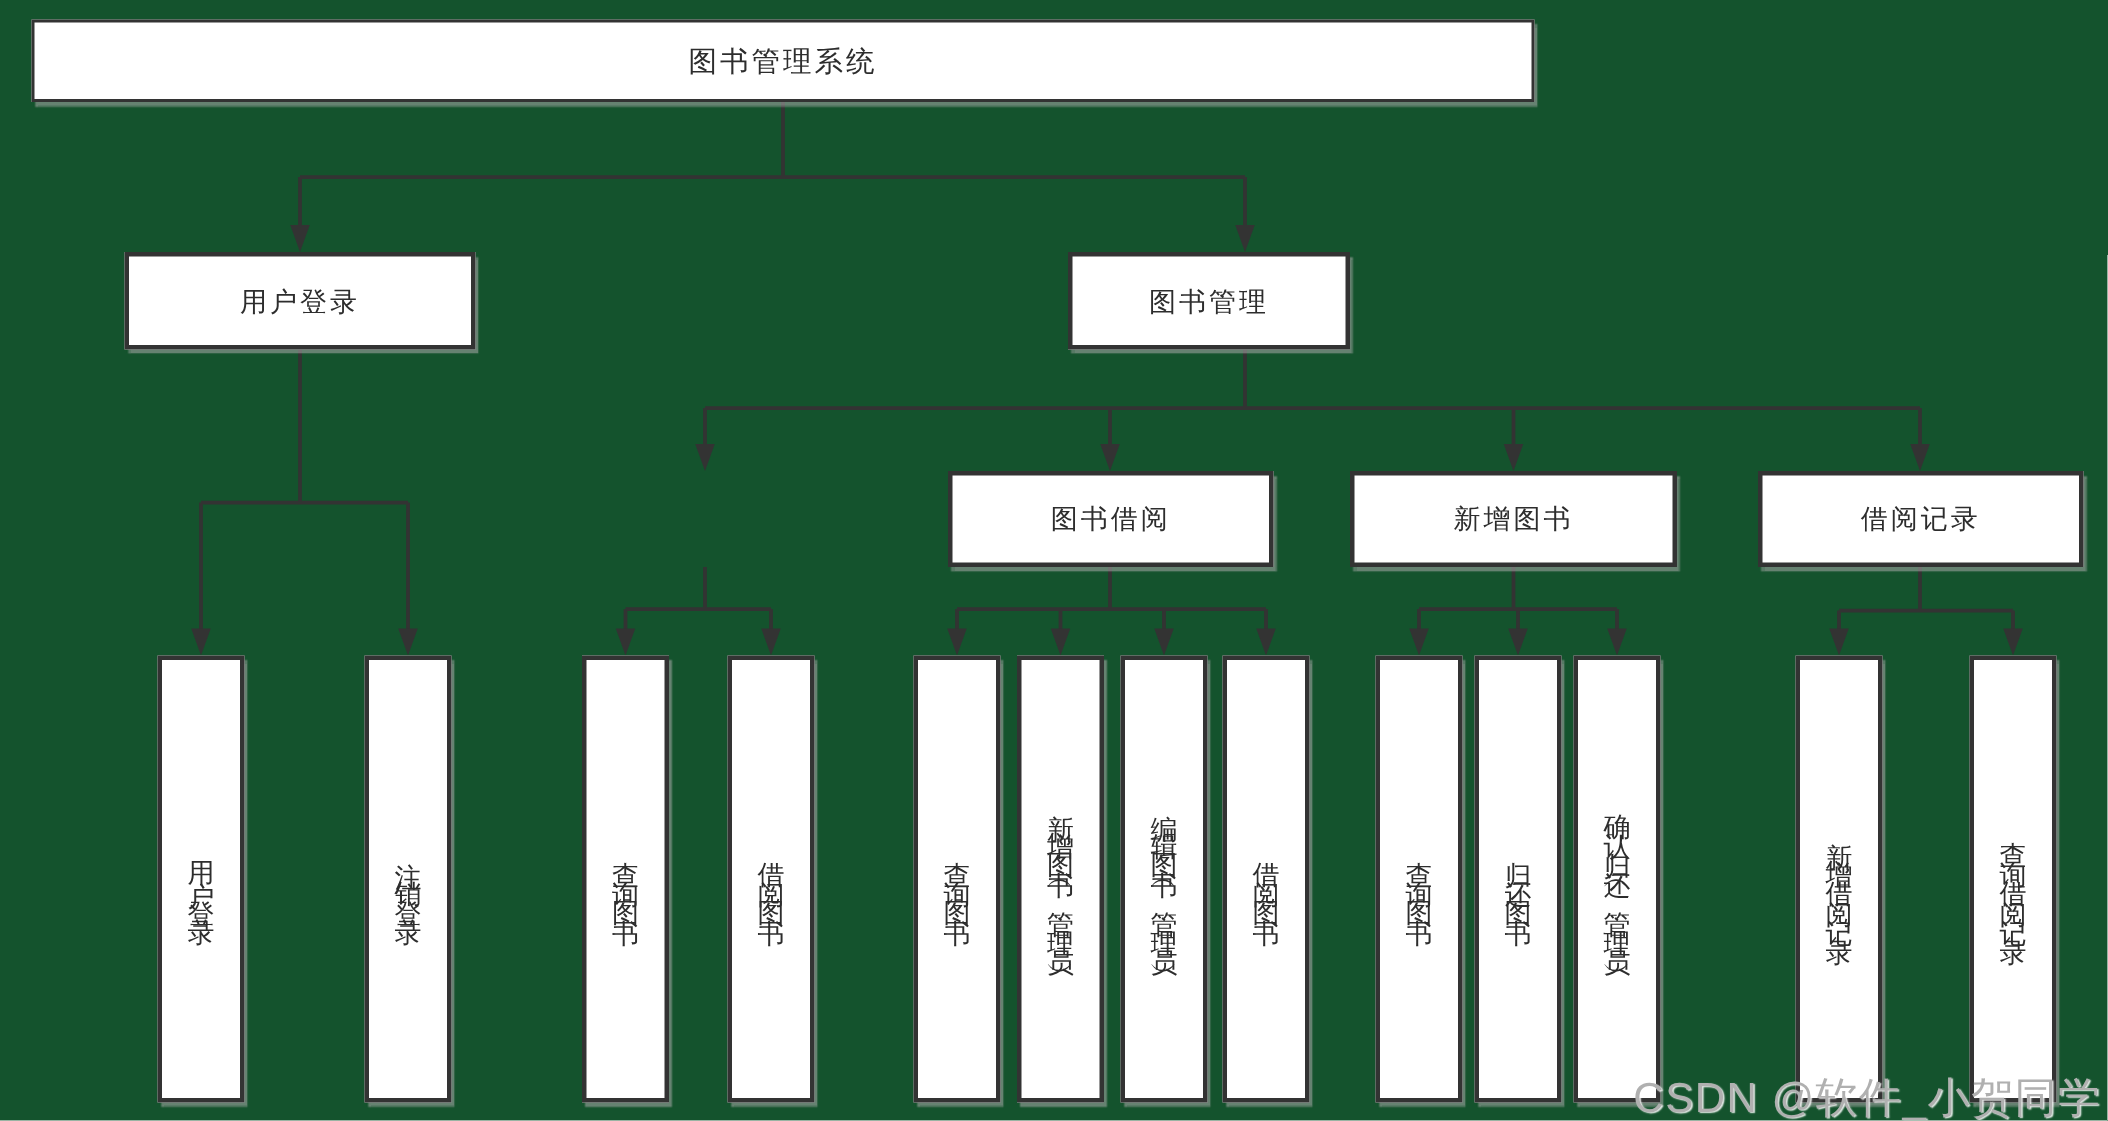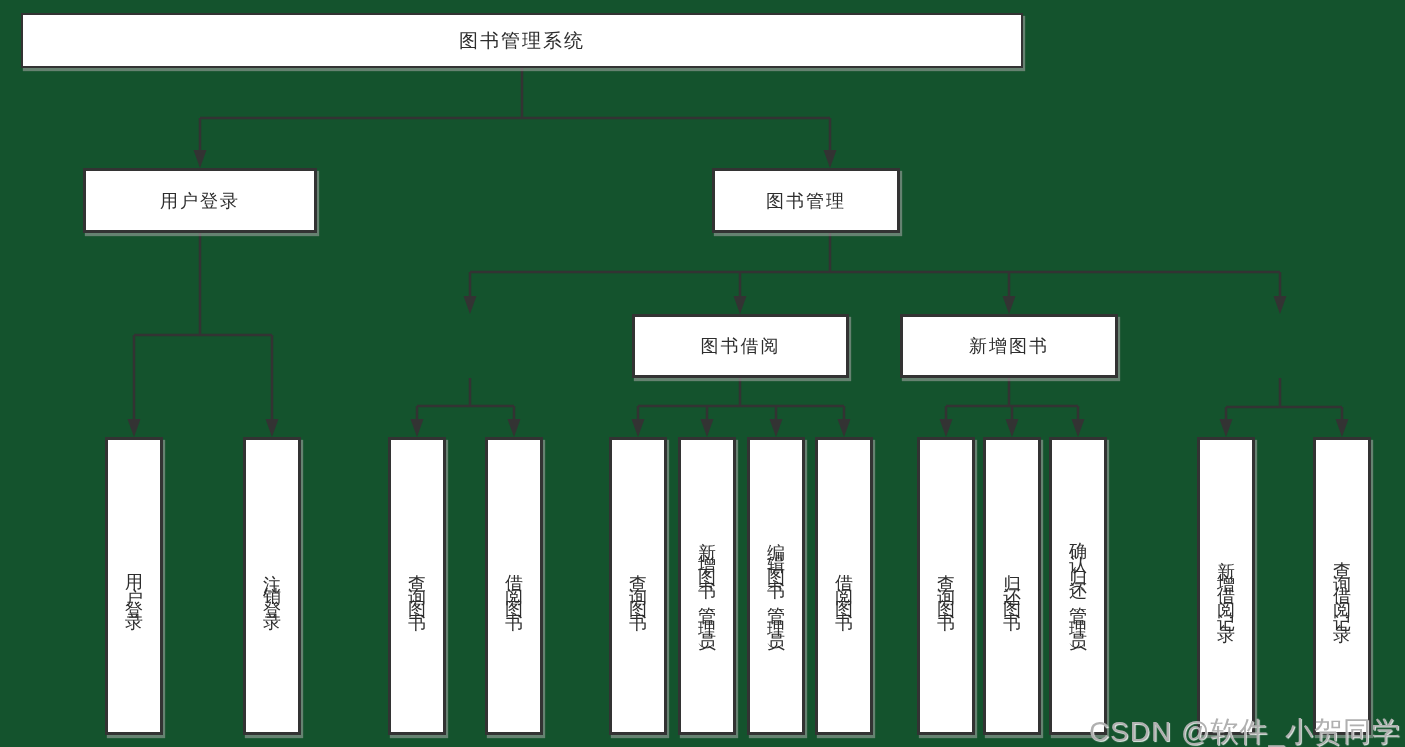--- a/index.html
+++ b/index.html
@@ -63,20 +63,21 @@
       <polygon points="1335.5,419 1348.5,419 1342,437" fill="#333333"></polygon>
     </svg>
 
   <div class="node root" style="left:21px;top:13px;width:1002px;height:55px">图书管理系统</div>
 
   <div class="node hbox" style="left:83px;top:168px;width:234px;height:65px">用户登录</div>
   <div class="node hbox" style="left:712px;top:168px;width:188px;height:65px">图书管理</div>
 
   <div class="node hbox" style="left:632px;top:314px;width:217px;height:64px">图书借阅</div>
   <div class="node hbox" style="left:900px;top:314px;width:218px;height:64px">新增图书</div>
+  <div class="node hbox" style="left:1172px;top:314px;width:217px;height:64px">借阅记录</div>
 
   <div class="node vbox" style="left:105px;top:437px;width:58px;height:298px">用户登录</div>
   <div class="node vbox" style="left:243px;top:437px;width:58px;height:298px">注销登录</div>
 
   <div class="node vbox" style="left:388px;top:437px;width:58px;height:298px">查询图书</div>
   <div class="node vbox" style="left:485px;top:437px;width:58px;height:298px">借阅图书</div>
 
   <div class="node vbox" style="left:609px;top:437px;width:58px;height:298px">查询图书</div>
   <div class="node vbox" style="left:678px;top:437px;width:58px;height:298px">新增图书（管理员）</div>
   <div class="node vbox" style="left:747px;top:437px;width:58px;height:298px">编辑图书（管理员）</div>

